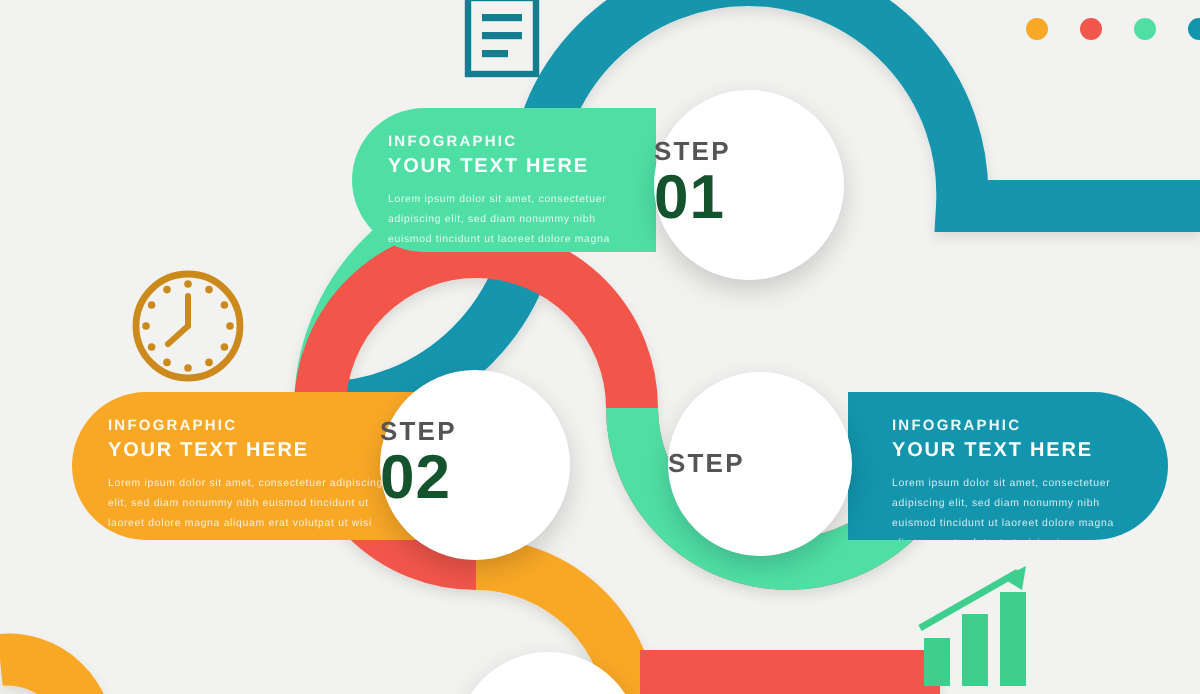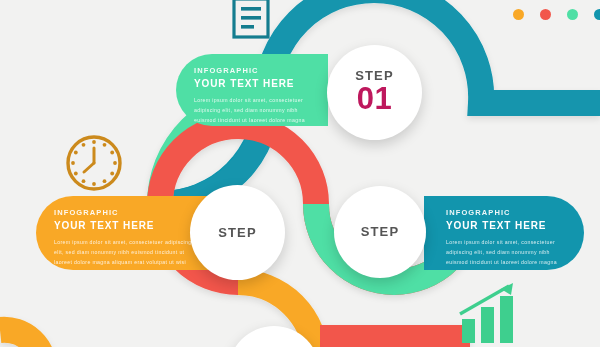--- a/index.html
+++ b/index.html
@@ -67,36 +67,35 @@
   }
 
   
   .step{
     position:absolute;
     border-radius:50%;
     background:#ffffff;
     box-shadow:0 5px 13px rgba(0,0,0,.17);
     display:flex;
     flex-direction:column;
-    align-items:center;
     justify-content:center;
   }
   .step .step-word{
     font-size:13px;
     font-weight:bold;
     letter-spacing:1.1px;
     color:#555555;
     line-height:1;
     margin-bottom:1px;
   }
   .step .step-num{
     font-size:31px;
     font-weight:bold;
     letter-spacing:.5px;
-    color:#be185d;
+    color:#14532d;
     line-height:1.05;
   }
   #step-1{left:327px;top:45px;width:95px;height:95px;}
   #step-2{left:190px;top:185px;width:95px;height:95px;}
   #step-3{left:334px;top:186px;width:92px;height:92px;}
   #step-4{left:228px;top:326px;width:92px;height:92px;}
 
   
   .icon{position:absolute;}
   #icon-doc{left:231px;top:-2px;}
@@ -159,20 +158,21 @@
     <p class="body">Lorem ipsum dolor sit amet, consectetuer adipiscing elit, sed diam nonummy nibh euismod tincidunt ut laoreet dolore magna aliquam erat volutpat ut wisi enim.</p>
   </div>
 
   <div class="step" id="step-1">
     <span class="step-word">STEP</span>
     <span class="step-num">01</span>
   </div>
 
   <div class="step" id="step-2">
     <span class="step-word">STEP</span>
+    <span class="step-num">02</span>
   </div>
 
   <div class="step" id="step-3">
     <span class="step-word">STEP</span>
   </div>
 
   <div class="step" id="step-4">
     
     
   </div>

